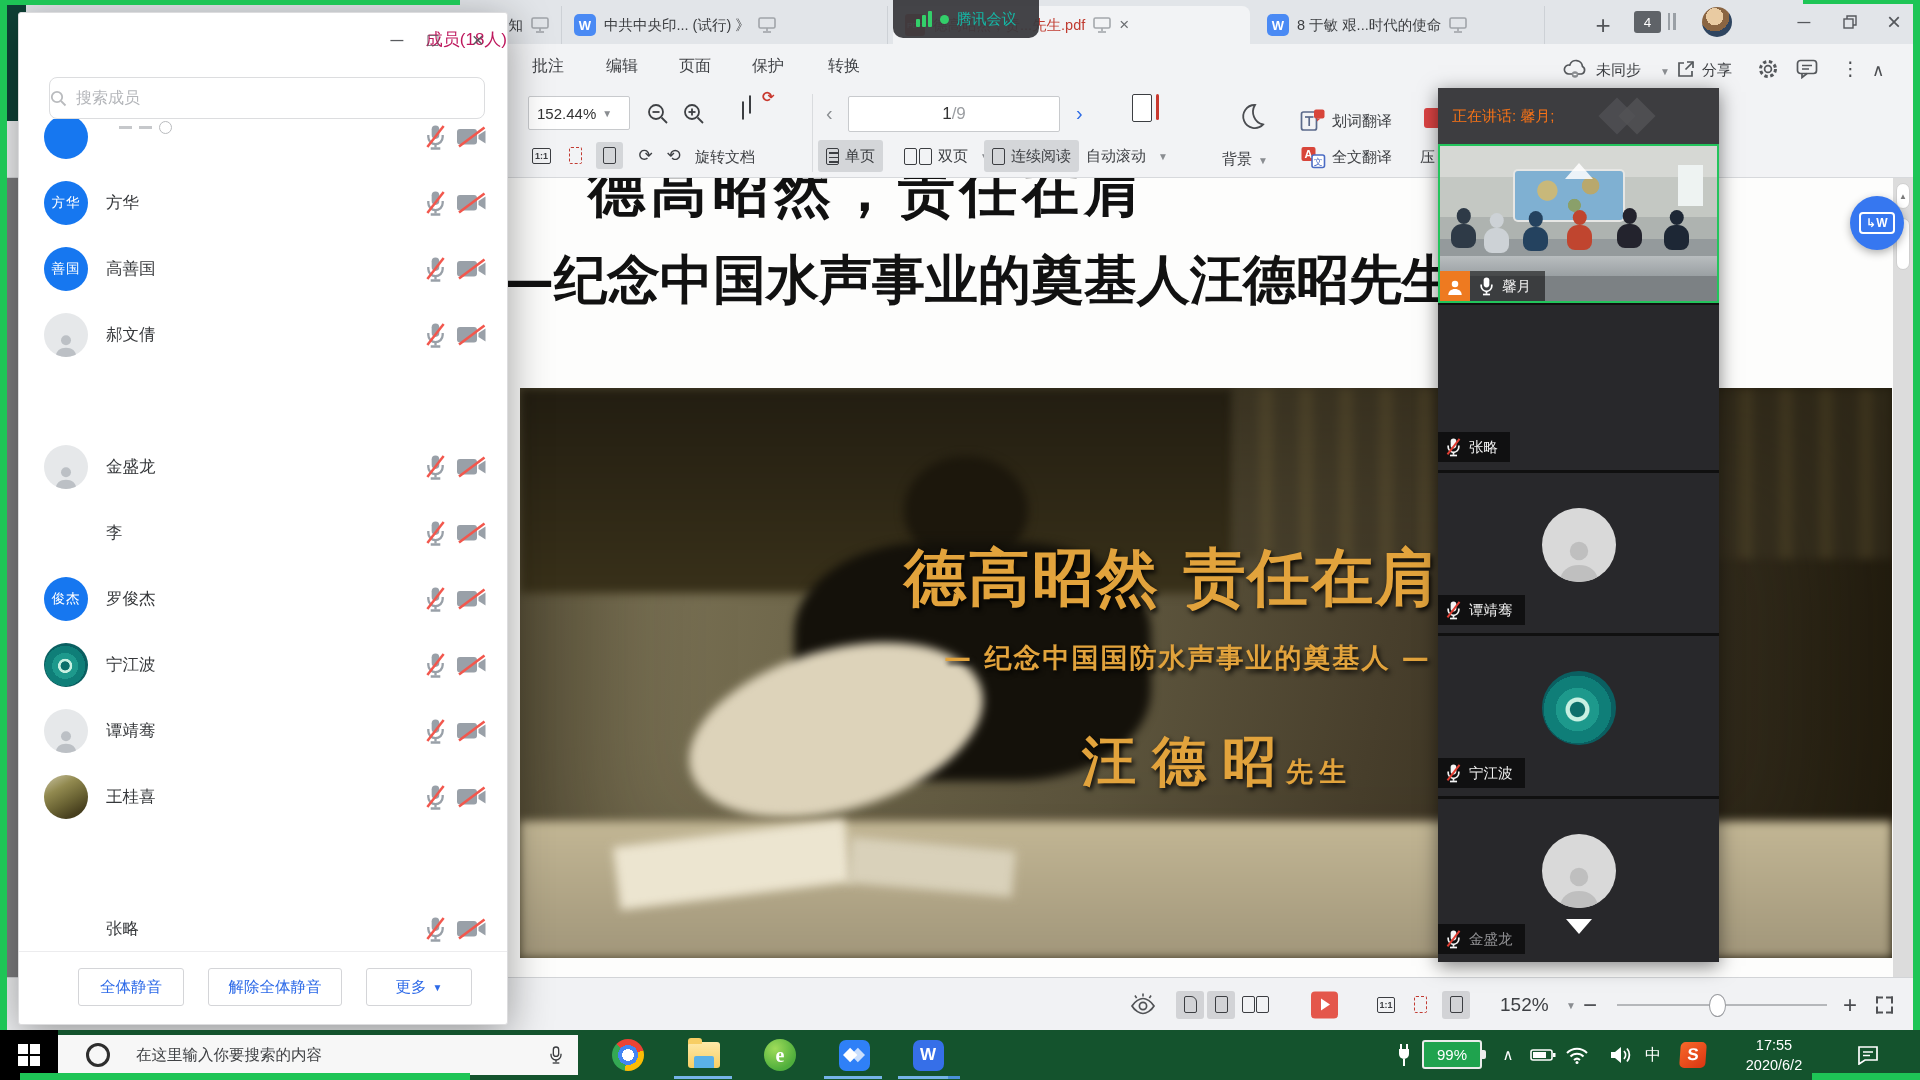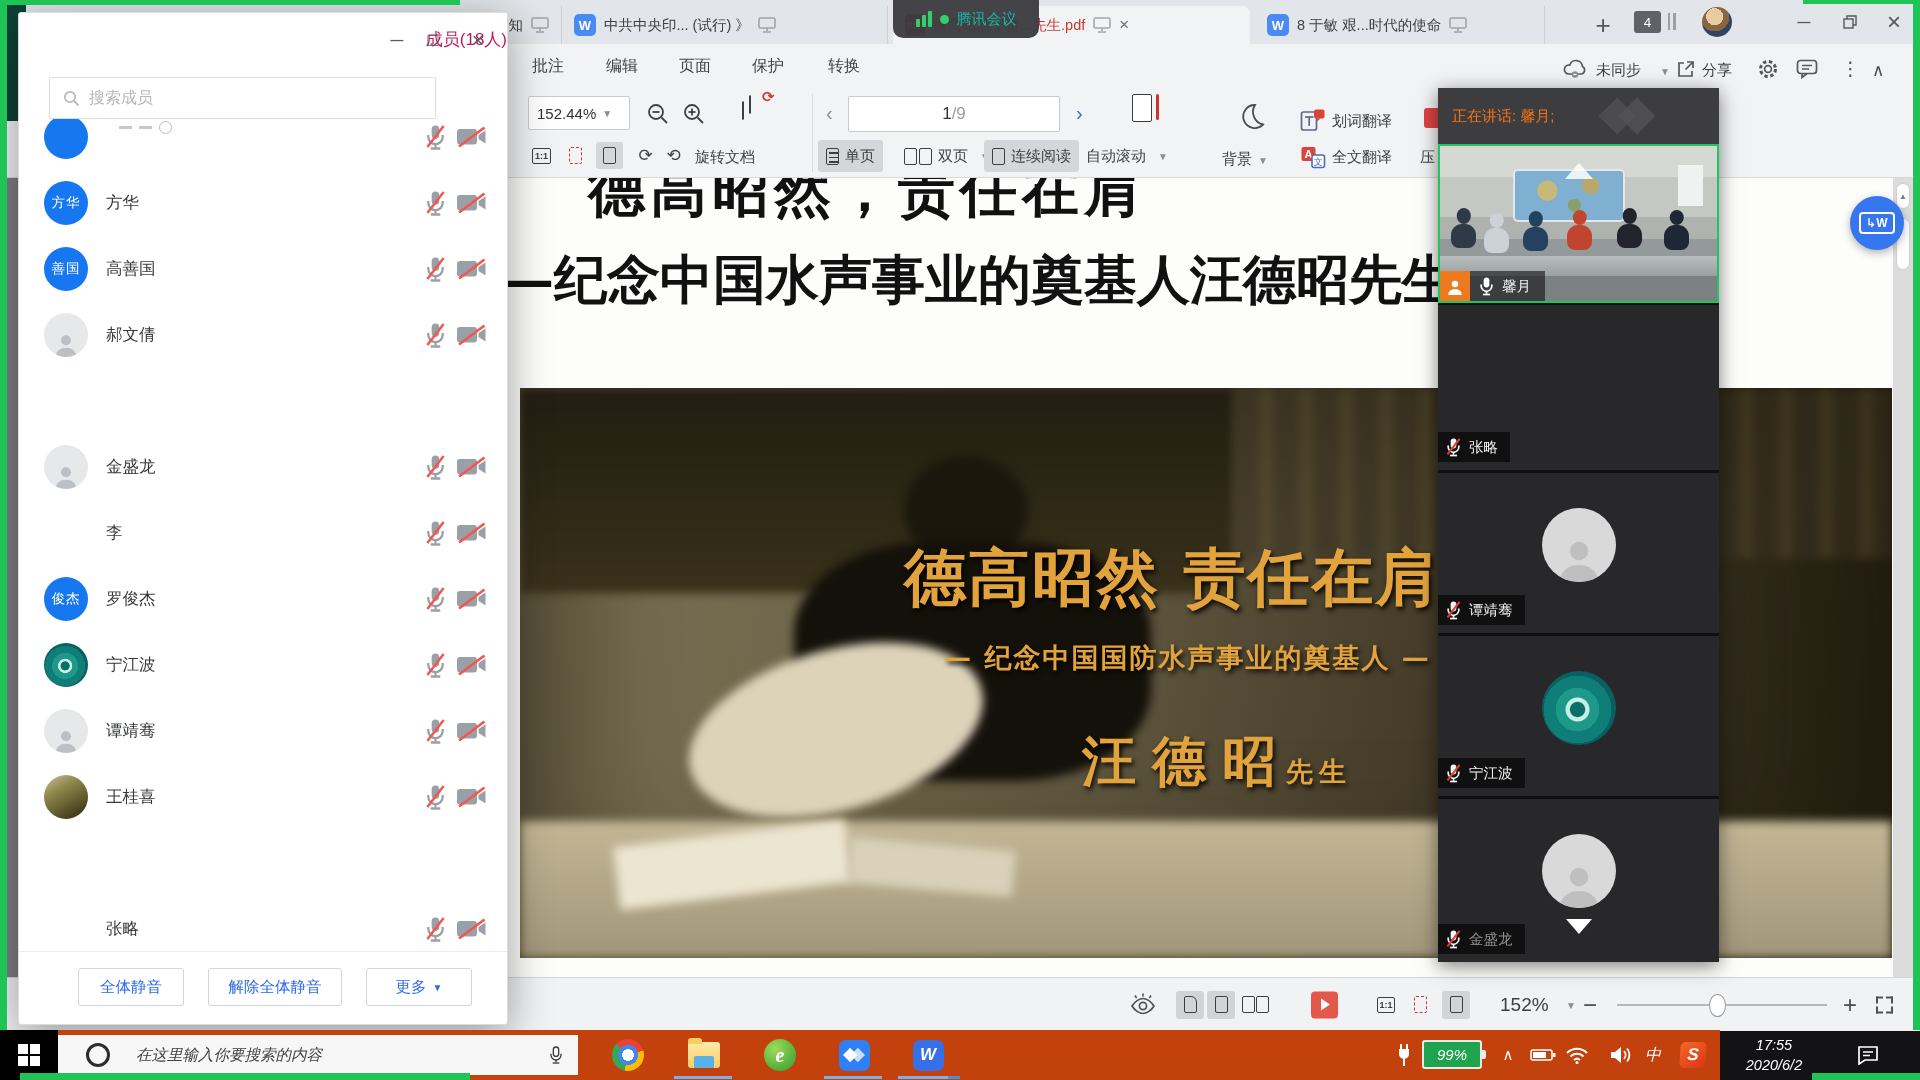--- a/index.html
+++ b/index.html
@@ -116,22 +116,22 @@
   .vposter{position:absolute;left:86%;top:12%;width:9%;height:27%;background:#eef3f2;}
   .vp{position:absolute;width:9%;height:16%;border-radius:45% 45% 8px 8px;}
   .vp::before{content:"";position:absolute;left:50%;top:-62%;transform:translateX(-50%);width:58%;height:62%;border-radius:50%;background:inherit;}
   .vtable{position:absolute;left:0;top:71%;width:100%;height:13%;background:linear-gradient(#b8bdbf,#9aa0a3);}
 
   
   #members{position:absolute;left:18px;top:12px;width:490px;height:1013px;background:#fff;border-radius:3px;z-index:10;
     box-shadow:0 10px 44px rgba(0,0,0,.38);border:1px solid #dcdcde;box-sizing:border-box;}
   #mtitle{position:absolute;left:0;top:0;width:100%;height:54px;text-align:right;line-height:54px;font-size:17px;color:#be185d;}
   .mctl{position:absolute;top:17px;font-size:18px;color:#595b5f;width:22px;text-align:center;line-height:20px;}
-  #msearch{position:absolute;left:30px;top:64px;width:387px;height:42px;border:1px solid #dcdddf;border-radius:1px;
-    box-sizing:border-box;display:flex;align-items:center;color:#b4b6ba;font-size:16px;gap:9px;padding-left:13px;}
+  #msearch{position:absolute;left:30px;top:64px;width:436px;height:42px;border:1px solid #dcdddf;border-radius:8px;
+    box-sizing:border-box;display:flex;align-items:center;color:#b4b6ba;font-size:16px;gap:9px;}
   #member-list{position:absolute;left:0;top:106px;width:100%;height:844px;overflow:hidden;}
   .mrow{position:absolute;left:0;width:100%;height:60px;}
   .mav{position:absolute;left:25px;top:8px;width:44px;height:44px;border-radius:50%;display:flex;align-items:center;
     justify-content:center;color:#fff;font-size:13.5px;letter-spacing:1px;overflow:hidden;}
   .av-blue{background:#1677f0;}
   .av-person{background:#e6e8ea;align-items:flex-end;}
   .mname{position:absolute;left:87px;top:50%;transform:translateY(-50%);font-size:16.5px;color:#36383b;}
   .micn{position:absolute;top:50%;transform:translateY(-50%);}
   .micn.mic{left:405px;width:23px;height:27px;} .micn.cam{left:437px;width:31px;height:23px;}
   .mmisc{position:absolute;left:100px;top:14px;display:flex;align-items:center;gap:7px;}
@@ -142,21 +142,21 @@
     color:#2d6ae8;font-size:15.5px;display:flex;align-items:center;justify-content:center;gap:6px;box-sizing:border-box;}
   .mbtn .bdd{font-size:10px;color:#2d6ae8;}
 
   
   .av-photo-mountain{background:linear-gradient(165deg,#eef4f8 0%,#abccе3 22%,#a9cbe2 25%,#5e93bd 48%,#2f6496 68%,#1c3f66 88%);}
   .av-photo-swirl{background:radial-gradient(circle at 48% 52%,#0d6f6b 0 13%,#c8f0e2 15% 21%,#1d998c 23% 40%,#0f7e78 40% 62%,#0a5f61 62% 100%);}
   .av-photo-earth{background:linear-gradient(150deg,#cbc5a5 0%,#91894f 32%,#6b6434 58%,#473f1e 82%);}
   .av-photo-color{background:linear-gradient(135deg,#cf4431 0 28%,#e2b13c 28% 46%,#3b82c4 46% 68%,#3f9e4d 68% 100%);}
 
   
-  #taskbar{position:absolute;left:0;top:1030px;width:1720px;height:50px;background:#c2410c;z-index:15;font-style:italic;}
+  #taskbar{position:absolute;left:0;top:1030px;width:1920px;height:50px;background:#14532d;z-index:15;}
   #startbtn{position:absolute;left:0;top:0;width:58px;height:50px;background:#000;display:flex;align-items:center;justify-content:center;}
   #tsearch{position:absolute;left:58px;top:5px;width:520px;height:40px;background:#f7f7f7;display:flex;align-items:center;}
   #tsearch .cring{width:24px;height:24px;border:3px solid #2e2e2e;border-radius:50%;margin-left:28px;box-sizing:border-box;}
   #tsearch .stxt{margin-left:26px;font-size:15.5px;color:#3f4144;}
   #tsearch .smic{position:absolute;right:14px;width:16px;height:22px;}
   .appic{position:absolute;top:7px;width:36px;height:36px;display:flex;align-items:center;justify-content:center;}
   .underline{position:absolute;top:46px;height:3px;background:#76b3e8;}
   .tray{position:absolute;top:0;height:50px;display:flex;align-items:center;justify-content:center;color:#fff;}
   #battbadge{position:absolute;left:1422px;top:10px;width:60px;height:29px;background:#1fa34e;border:2px solid #ececec;
     border-radius:3px;color:#fff;font-size:15px;display:flex;align-items:center;justify-content:center;box-sizing:border-box;}

